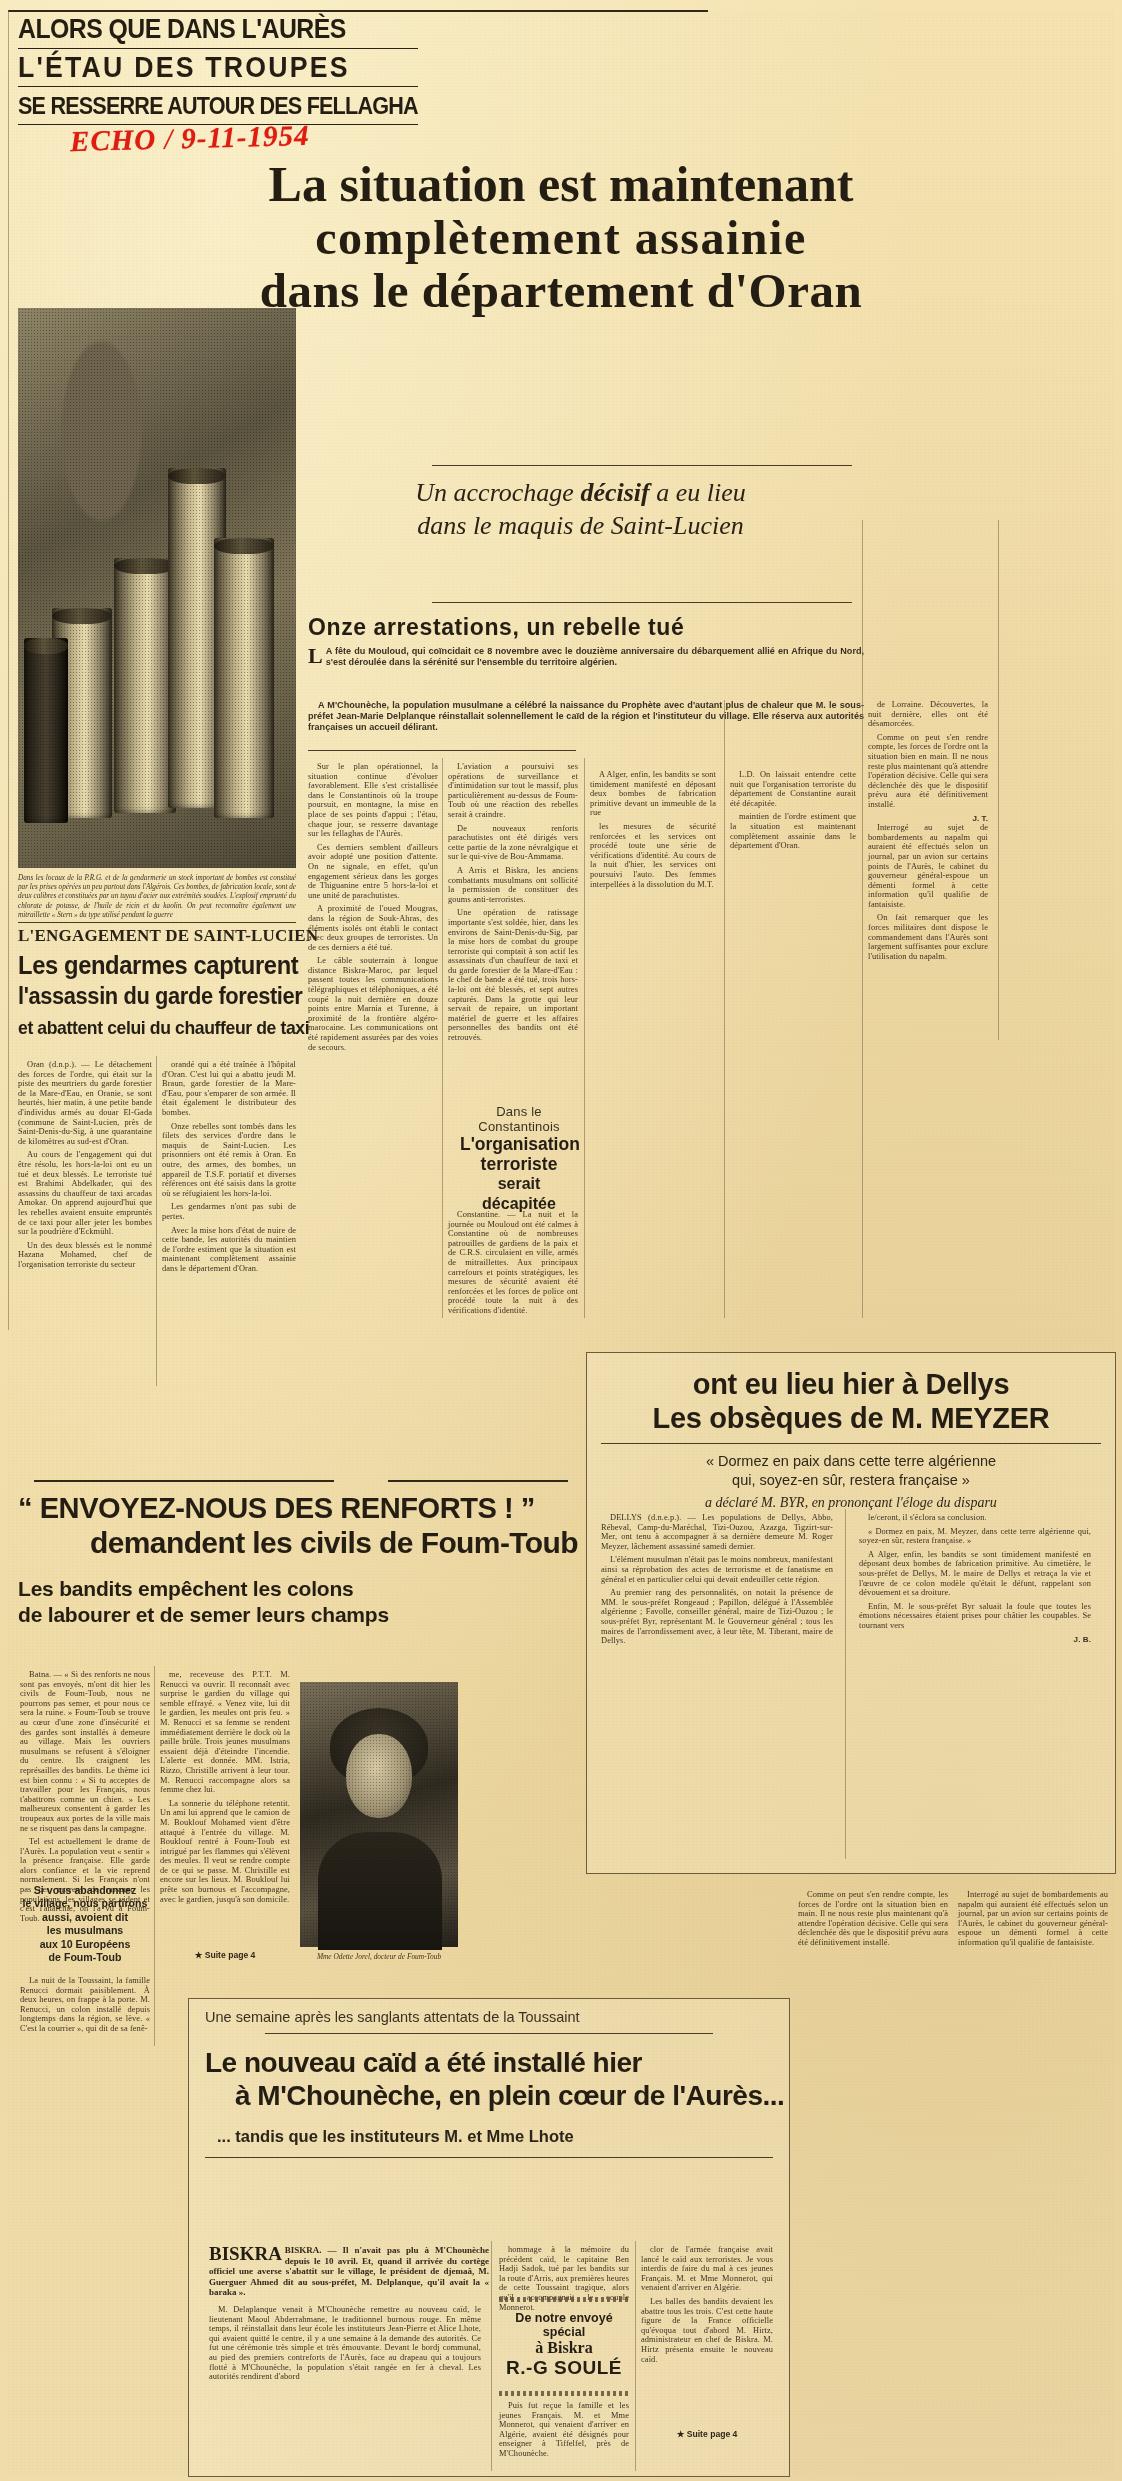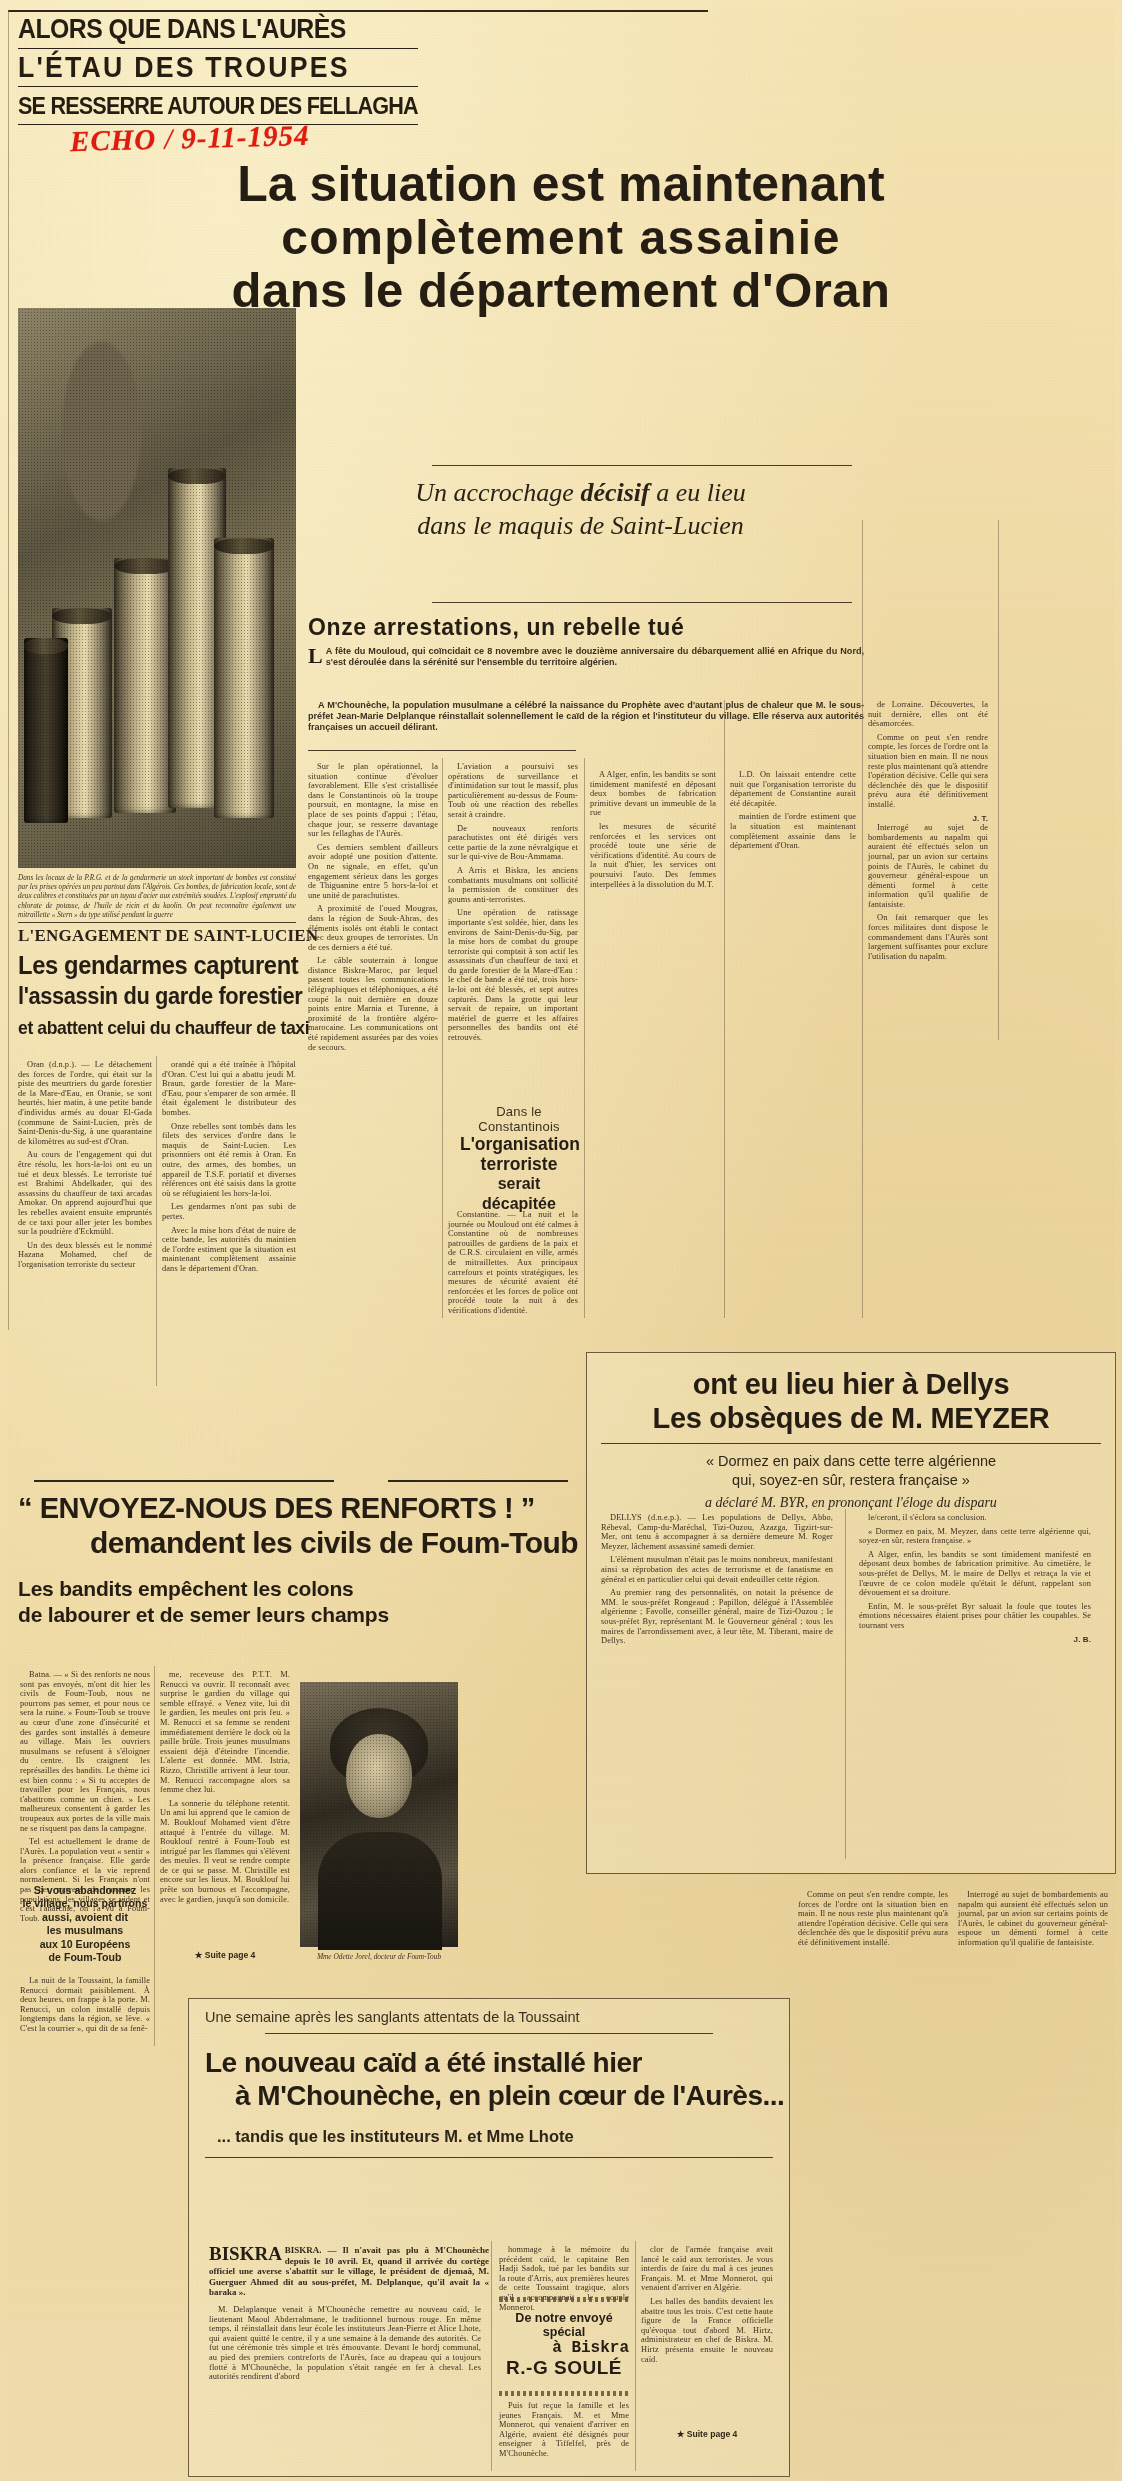--- a/index.html
+++ b/index.html
@@ -51,21 +51,21 @@
     font-weight:700;font-style:italic;font-size:29px;
     letter-spacing:1px;white-space:nowrap;
     text-shadow:0 0 1px rgba(200,20,10,.6);
     transform:rotate(-1.5deg);
   }
   #stamp .sep{font-weight:400;padding:0 8px;}
 
   
   #main-head{position:absolute;left:8px;top:148px;width:1090px;text-align:center;}
   #main-head div{
-    font-family:Liberation Sans, sans-serif;font-weight:700;
+    font-family:Liberation Serif, serif;font-weight:700;
     color:#241d13;font-size:49px;line-height:53px;letter-spacing:.5px;
     white-space:nowrap;
   }
   #main-head .l1{font-size:50px;letter-spacing:0px;}
   #main-head .l2{font-size:48px;letter-spacing:1.5px;}
   #main-head .l3{font-size:49px;letter-spacing:.5px;}
 
   
   #photo-bombs{
     position:absolute;left:10px;top:298px;width:278px;height:560px;
@@ -171,21 +171,21 @@
     text-align:left;color:#3a3022;}
   #caidbox .h{font-family:"Liberation Sans", sans-serif;font-weight:700;
     font-size:28px;line-height:33px;color:#241d13;letter-spacing:-.5px;white-space:nowrap;}
   #caidbox .sub{font-family:"Liberation Sans", sans-serif;font-weight:700;
     font-size:16.5px;line-height:21px;color:#2b2418;white-space:nowrap;}
   #caidbox .biskra-lead{font-family:"Liberation Serif", serif;font-weight:700;font-size:9px;
     line-height:10.6px;text-align:justify;color:#32291c;}
 
   #envoye{position:absolute;left:575px;top:2318px;width:198px;text-align:center;}
   #envoye .l1{font-family:"Liberation Sans", sans-serif;font-weight:700;font-size:15px;color:#241d13;}
-  #envoye .l2{font-family:Liberation Mono, monospace;font-weight:700;font-size:19px;color:#241d13;text-align:right;}
+  #envoye .l2{font-family:Liberation Serif, serif;font-weight:700;font-size:19px;color:#241d13;}
   #envoye .l3{font-family:"Liberation Sans", sans-serif;font-weight:700;font-size:22px;color:#241d13;letter-spacing:.5px;}
   .wavy{height:5px;background-image:repeating-linear-gradient(90deg,#5a4a31 0 3px, rgba(0,0,0,0) 3px 6px);
         opacity:.8;}
 
   .suite{font-family:"Liberation Sans", sans-serif;font-weight:700;font-size:8.6px;
     text-align:center;color:#2f2719;}
   .byline{font-family:"Liberation Sans", sans-serif;font-weight:700;font-size:8px;text-align:right;color:#3a3022;}
   .colrule{position:absolute;width:1px;background:#7a674a;opacity:.55;}
   .hrule{position:absolute;height:1px;background:#4a3c28;}
   .hrule2{position:absolute;height:2px;background:#2f2719;}

